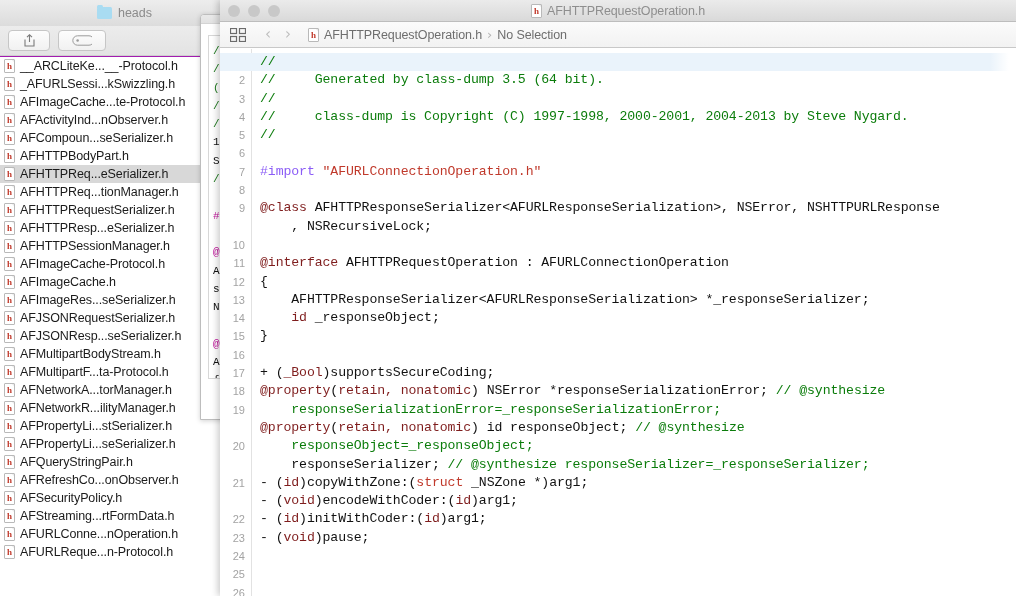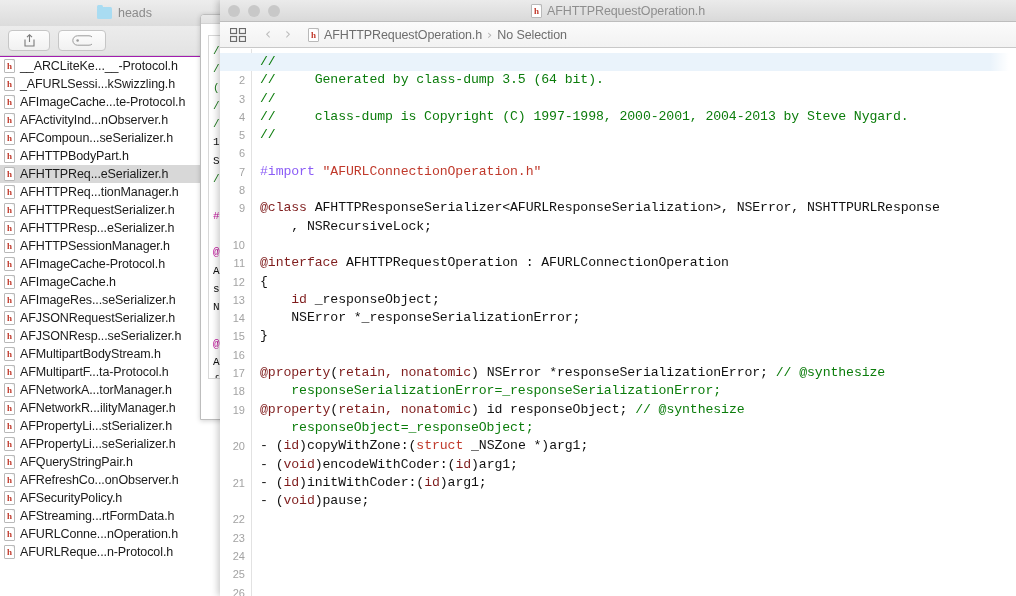--- a/index.html
+++ b/index.html
@@ -606,28 +606,30 @@
           <div class="cline"><span class="tok-cmt">//     class-dump is Copyright (C) 1997-1998, 2000-2001, 2004-2013 by Steve Nygard.</span></div>
           <div class="cline"><span class="tok-cmt">//</span></div>
           <div class="cline">&nbsp;</div>
           <div class="cline"><span class="tok-pre">#import </span><span class="tok-str">"AFURLConnectionOperation.h"</span></div>
           <div class="cline">&nbsp;</div>
           <div class="cline"><span class="tok-kw">@class </span><span class="tok-plain">AFHTTPResponseSerializer&lt;AFURLResponseSerialization&gt;, NSError, NSHTTPURLResponse</span></div>
           <div class="cline"><span class="tok-plain">    , NSRecursiveLock;</span></div>
           <div class="cline">&nbsp;</div>
           <div class="cline"><span class="tok-kw">@interface </span><span class="tok-plain">AFHTTPRequestOperation : AFURLConnectionOperation</span></div>
           <div class="cline"><span class="tok-plain">{</span></div>
+          <div class="cline"><span class="tok-plain">    AFHTTPResponseSerializer&lt;AFURLResponseSerialization&gt; *_responseSerializer;</span></div>
           <div class="cline"><span class="tok-plain">    </span><span class="tok-kw">id</span><span class="tok-plain"> _responseObject;</span></div>
-          <div class="cline"><span class="tok-plain">    NSError *_responseSerializationError;</span></div>
           <div class="cline"><span class="tok-plain">}</span></div>
           <div class="cline">&nbsp;</div>
+          <div class="cline"><span class="tok-plain">+ (</span><span class="tok-kw">_Bool</span><span class="tok-plain">)supportsSecureCoding;</span></div>
           <div class="cline"><span class="tok-kw">@property</span><span class="tok-plain">(</span><span class="tok-kw">retain, nonatomic</span><span class="tok-plain">) NSError *responseSerializationError; </span><span class="tok-cmt">// @synthesize</span></div>
           <div class="cline"><span class="tok-cmt">    responseSerializationError=_responseSerializationError;</span></div>
           <div class="cline"><span class="tok-kw">@property</span><span class="tok-plain">(</span><span class="tok-kw">retain, nonatomic</span><span class="tok-plain">) </span><span class="tok-plain">id</span><span class="tok-plain"> responseObject; </span><span class="tok-cmt">// @synthesize</span></div>
           <div class="cline"><span class="tok-cmt">    responseObject=_responseObject;</span></div>
+          <div class="cline"><span class="tok-plain">    responseSerializer; </span><span class="tok-cmt">// @synthesize responseSerializer=_responseSerializer;</span></div>
           <div class="cline"><span class="tok-plain">- (</span><span class="tok-kw">id</span><span class="tok-plain">)copyWithZone:(</span><span class="tok-str">struct</span><span class="tok-plain"> _NSZone *)arg1;</span></div>
           <div class="cline"><span class="tok-plain">- (</span><span class="tok-kw">void</span><span class="tok-plain">)encodeWithCoder:(</span><span class="tok-kw">id</span><span class="tok-plain">)arg1;</span></div>
           <div class="cline"><span class="tok-plain">- (</span><span class="tok-kw">id</span><span class="tok-plain">)initWithCoder:(</span><span class="tok-kw">id</span><span class="tok-plain">)arg1;</span></div>
           <div class="cline"><span class="tok-plain">- (</span><span class="tok-kw">void</span><span class="tok-plain">)pause;</span></div>
         </div>
       <div id="editor-right-fade"></div>
     </div>
   </div>
 
 </div>

